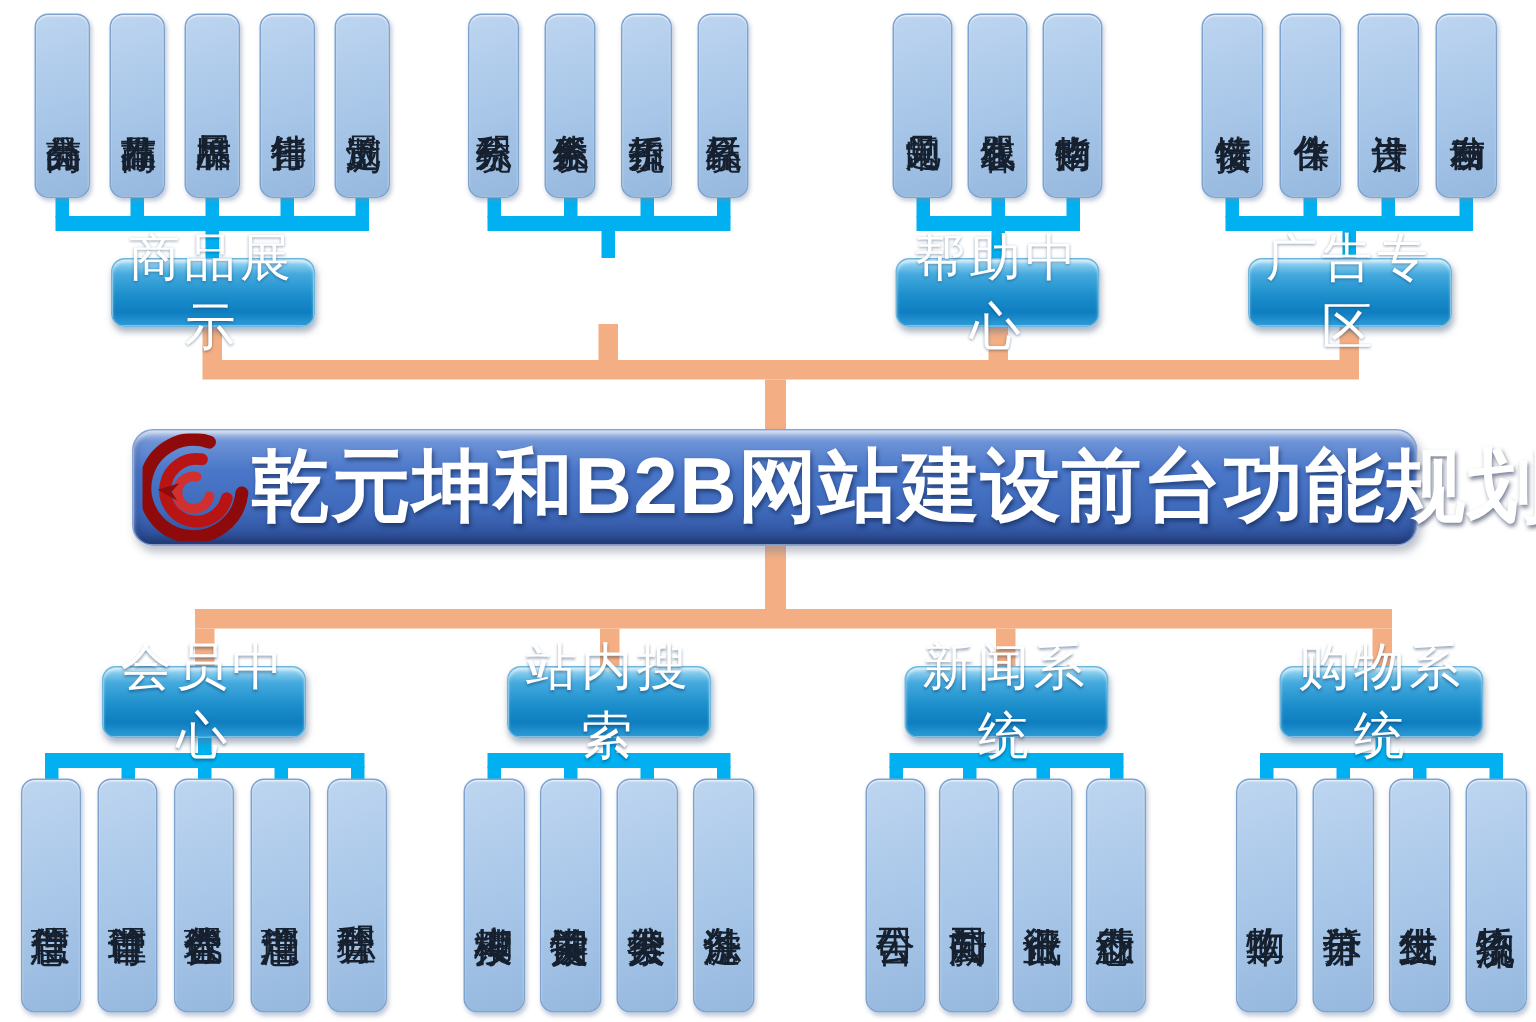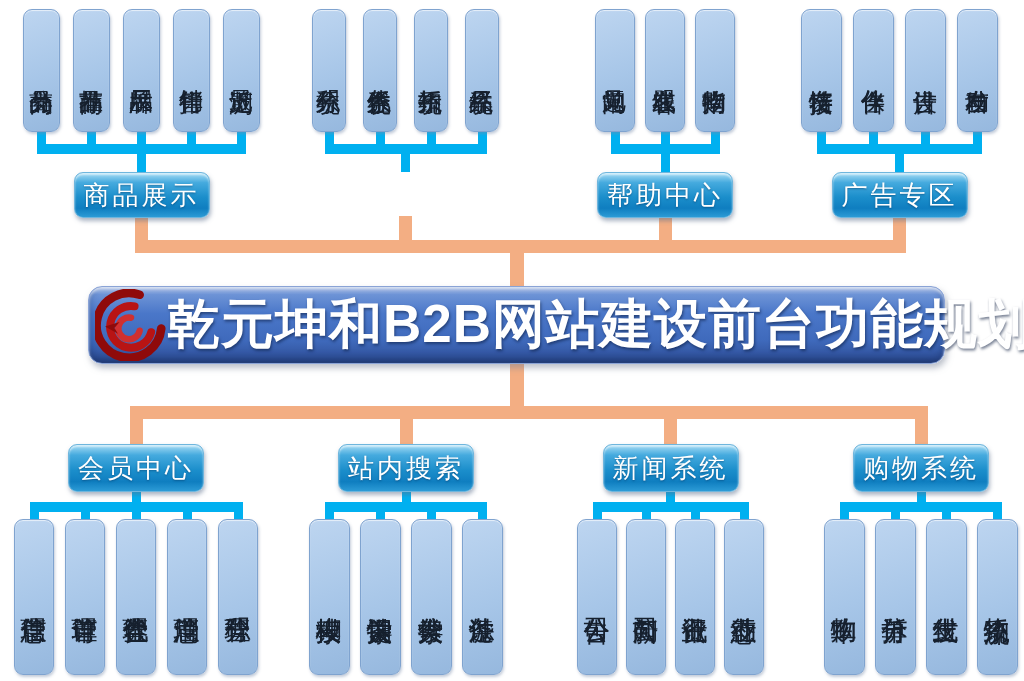--- a/index.html
+++ b/index.html
@@ -15,21 +15,21 @@
         border:1px solid #7fa3cf;border-radius:9px;
         box-shadow:inset 0 1px 1px rgba(255,255,255,.65),1px 2px 3px rgba(120,140,170,.45);
         writing-mode:vertical-rl;text-orientation:upright;text-align:center;
         line-height:var(--lw);color:#16202e;overflow:hidden;}
   .group.top .leaf{font-size:24px;}
   .group.bottom .leaf{font-size:26px;}
   .category{position:absolute;left:50%;transform:translateX(-50%);width:134px;
         background:linear-gradient(180deg,#a6dcf5 0%,#45aade 22%,#1b8ecb 55%,#0f7ec0 80%,#2c9bd6 100%);
         border:1px solid #6fb6dd;border-radius:9px;
         box-shadow:inset 0 2px 2px rgba(255,255,255,.55),1px 3px 4px rgba(90,110,140,.5);
-        color:#ffffff;font-size:26px;letter-spacing:3px;text-align:center;
+        color:#ffffff;font-size:34px;letter-spacing:3px;text-align:center;
         display:flex;align-items:center;justify-content:center;
         text-shadow:0 1px 2px rgba(0,40,80,.45);}
   .group.top .category{top:163px;height:44px;}
   .group.bottom .category{top:0;height:46px;}
   #banner{position:absolute;left:88px;top:286px;width:857px;height:78px;z-index:2;
         background:linear-gradient(180deg,#b3c6ea 0%,#6d93d6 10%,#4a77c9 35%,#3f6abc 70%,#32549e 92%,#2a4786 100%);
         border:1px solid #8aa3d6;border-radius:14px;box-sizing:border-box;
         box-shadow:inset 0 2px 3px rgba(255,255,255,.6),inset 0 -4px 8px rgba(10,30,80,.4),2px 4px 6px rgba(120,130,150,.5);
         display:flex;align-items:center;}
   #banner .logo{width:72px;height:72px;margin-left:6px;flex:0 0 auto;}

